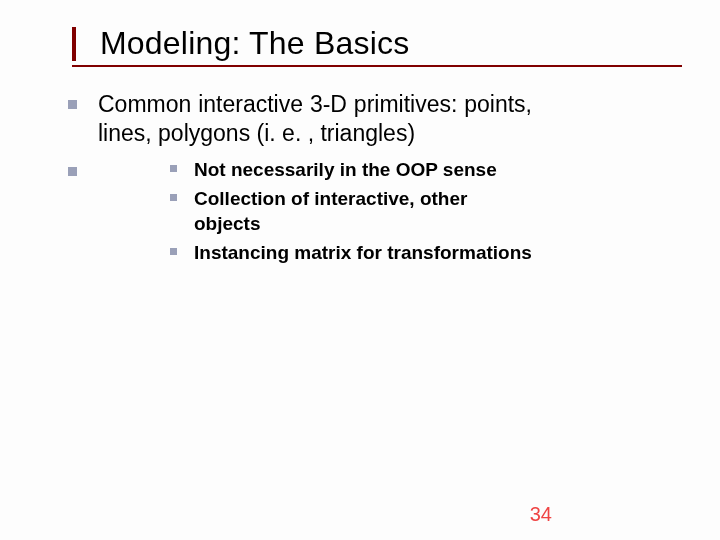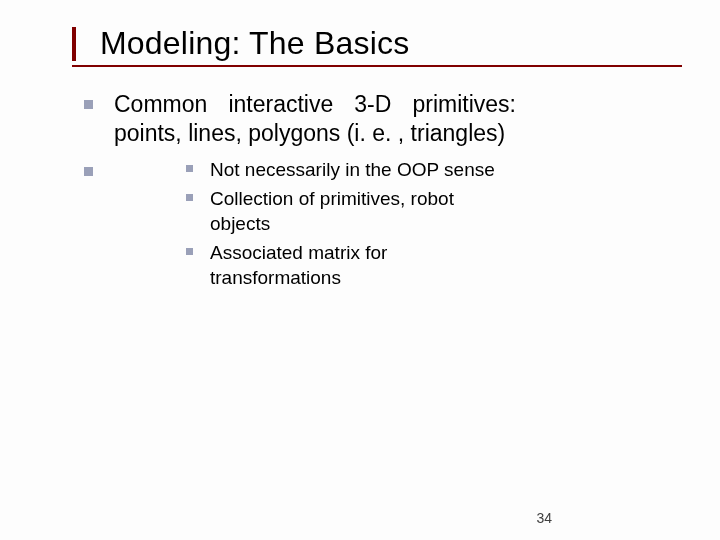--- a/index.html
+++ b/index.html
@@ -45,21 +45,21 @@
     font-size: 32px;
     font-weight: 400;
     letter-spacing: 0.2px;
   }
   .body {
     margin-top: 18px;
   }
   ul.lvl1 {
     list-style: none;
     padding: 0;
-    margin: 16px;
+    margin: 0;
   }
   ul.lvl1 > li {
     position: relative;
     padding-left: 58px;
     font-size: 23px;
     line-height: 1.28;
     margin-bottom: 8px;
     text-align: justify;
   }
   ul.lvl1 > li::before {
@@ -68,20 +68,21 @@
     left: 28px;
     top: 10px;
     width: 9px;
     height: 9px;
     background: #9aa0b8;
   }
   ul.lvl2 {
     list-style: none;
     padding: 0;
     margin: 6px 0 14px 0;
+    font-weight: bold;
   }
   ul.lvl2 > li {
     position: relative;
     padding-left: 96px;
     font-size: 19px;
     line-height: 1.35;
     text-align: left;
     margin-bottom: 3px;
   }
   ul.lvl2 > li::before {
@@ -91,22 +92,22 @@
     top: 8px;
     width: 7px;
     height: 7px;
     background: #9aa0b8;
   }
   .italic { font-style: italic; }
   .pagenum {
     position: absolute;
     right: 20px;
     bottom: 14px;
-    font-size: 14px;
-    color: #404040;
+    font-size: 20px;
+    color: #ef4444;
   }
   .justify { text-align: justify; }
   .li-inner { display: block; }
 </style>
 </head>
 <body>
 
 <div class="slide">
 
   <div class="title-wrap">
@@ -121,24 +122,24 @@
       <li>
         <span class="li-inner justify">Common interactive 3-D primitives: points, lines, polygons (i. e. , triangles)</span>
       </li>
 
       <li>
         <ul class="lvl2">
           <li>
             <span>Not necessarily in the OOP sense</span>
           </li>
           <li>
-            <span>Collection of primitives, robot objects</span>
+            <span>Collection of interactive, other objects</span>
           </li>
           <li>
-            <span>Associated matrix for transformations</span>
+            <span>Instancing matrix for transformations</span>
           </li>
         </ul>
       </li>
 
 
     </ul>
   </div>
 
   <div class="pagenum">34</div>
 </div>

